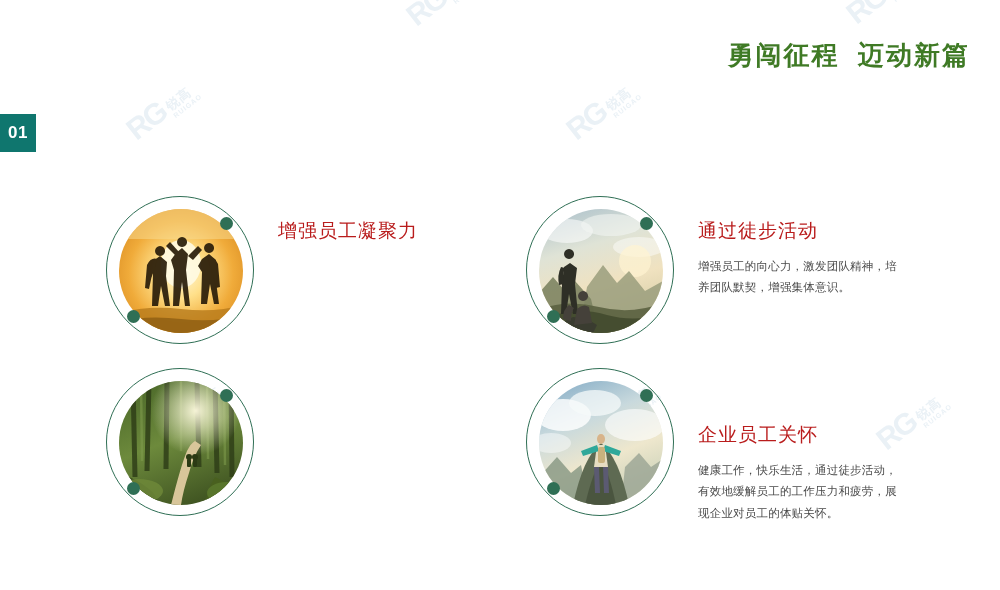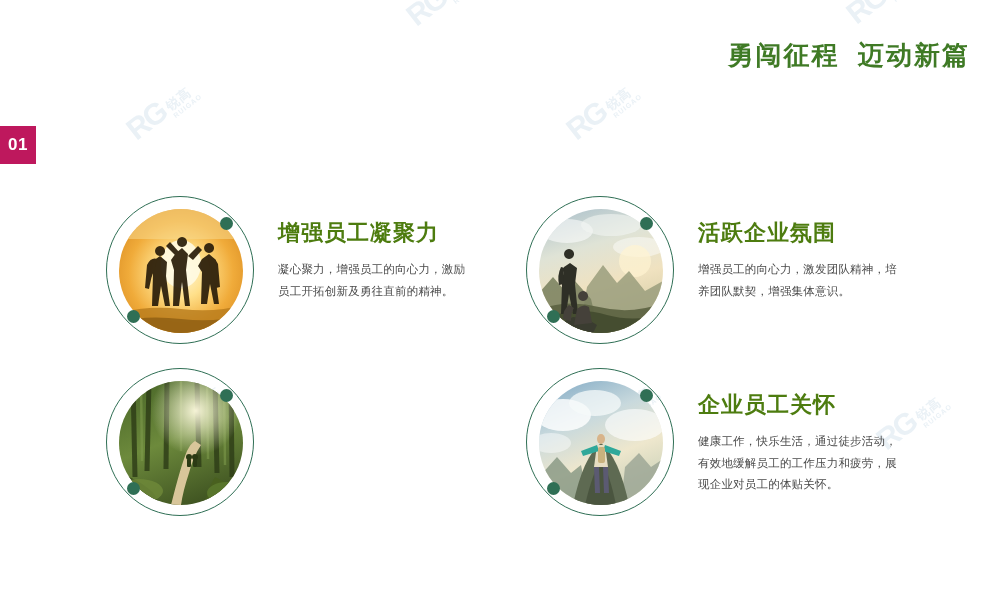--- a/index.html
+++ b/index.html
@@ -76,29 +76,28 @@
     position: absolute;
     top: 114px;
     left: 0;
     display: flex;
     align-items: flex-start;
     z-index: 5;
   }
   .section-number {
     width: 36px;
     height: 38px;
-    background: #be185d;
+    background: #0f766e;
     color: #ffffff;
     font-size: 17px;
     font-weight: bold;
     display: flex;
     align-items: center;
     justify-content: center;
     letter-spacing: 0.5px;
-    margin-top: 12px;
   }
   .section-title-text {
     margin-left: 18px;
     margin-top: -6px;
   }
   .section-title-cn {
     font-size: 30px;
     font-weight: bold;
     color: #4ca52a;
     letter-spacing: 2px;
@@ -120,21 +119,21 @@
     z-index: 4;
   }
   .card {
     position: absolute;
     display: flex;
     align-items: flex-start;
   }
   .card-0 { left: 100px; top: 0px; }
   .card-1 { left: 520px; top: 0px; }
   .card-2 { left: 100px; top: 172px; }
-  .card-3 { left: 520px; top: 172px; }
+  .card-3 { left: 520px; top: 172px; align-items: flex-end; }
 
   
   .circle-wrap {
     position: relative;
     width: 162px;
     height: 162px;
     flex: 0 0 162px;
   }
   .ring {
     position: absolute;
@@ -167,23 +166,23 @@
   .dot-tr { left: 120px; top: 27px; }
   .dot-bl { left: 27px; top: 120px; }
 
   
   .card-text {
     margin-left: 16px;
     width: 196px;
     padding-top: 30px;
   }
   .card-title {
-    font-size: 22px;
-    font-weight: bold;
-    color: #4d7c0f;
+    font-size: 19px;
+    font-weight: normal;
+    color: #b91c1c;
     letter-spacing: 1px;
     line-height: 1.2;
     margin-bottom: 13px;
   }
   .card-body {
     font-size: 11.5px;
     color: #4a4a4a;
     line-height: 1.85;
     letter-spacing: 0.2px;
   }
@@ -299,21 +298,20 @@
             <path d="M99 55 q-4 -8 -10 -6 l2 8 q4 10 6 22 l4 -1 z"></path>
           </g>
           <path d="M0 112 q30 -6 62 -2 q34 4 62 -4 L124 124 L0 124 Z" fill="#8a5b12" opacity="0.75"></path>
         </svg>
       </div>
       <div class="dot dot-tr"></div>
       <div class="dot dot-bl"></div>
     </div>
     <div class="card-text">
       <div class="card-title">增强员工凝聚力</div>
-      <div class="card-body">凝心聚力，增强员工的向心力，激励员工开拓创新及勇往直前的精神。</div>
     </div>
   </div>
 
   <div class="card card-1">
     <div class="circle-wrap">
       <div class="ring"></div>
       <div class="photo">
         <svg width="124" height="124" viewBox="0 0 124 124">
           <defs>
             <linearGradient id="g1" x1="0" y1="0" x2="0.3" y2="1">
@@ -344,21 +342,21 @@
             <path d="M44 92 a5 5 0 1 1 0.1 0 z"></path>
             <path d="M38 100 q6 -6 12 -2 l3 16 -18 2 z"></path>
             <path d="M30 96 q-6 4 -6 14 l8 2 q0 -9 3 -13 z"></path>
           </g>
         </svg>
       </div>
       <div class="dot dot-tr"></div>
       <div class="dot dot-bl"></div>
     </div>
     <div class="card-text">
-      <div class="card-title">活跃企业氛围</div>
+      <div class="card-title">通过徒步活动</div>
       <div class="card-body">增强员工的向心力，激发团队精神，培养团队默契，增强集体意识。</div>
     </div>
   </div>
 
   <div class="card card-2">
     <div class="circle-wrap">
       <div class="ring"></div>
       <div class="photo">
         <svg width="124" height="124" viewBox="0 0 124 124">
           <defs>

